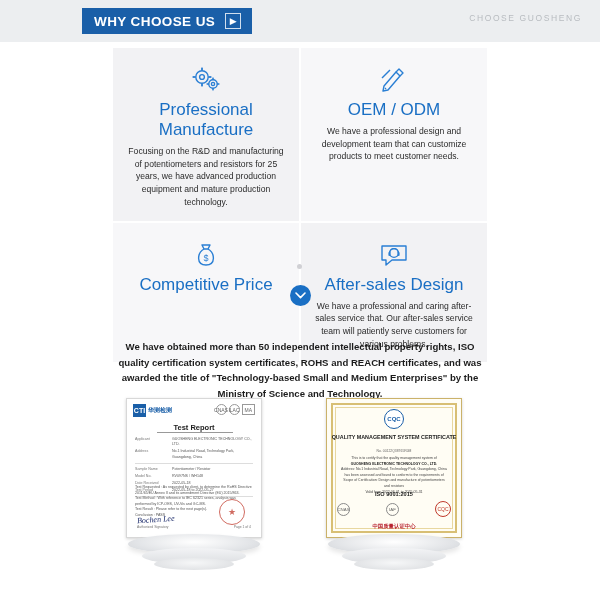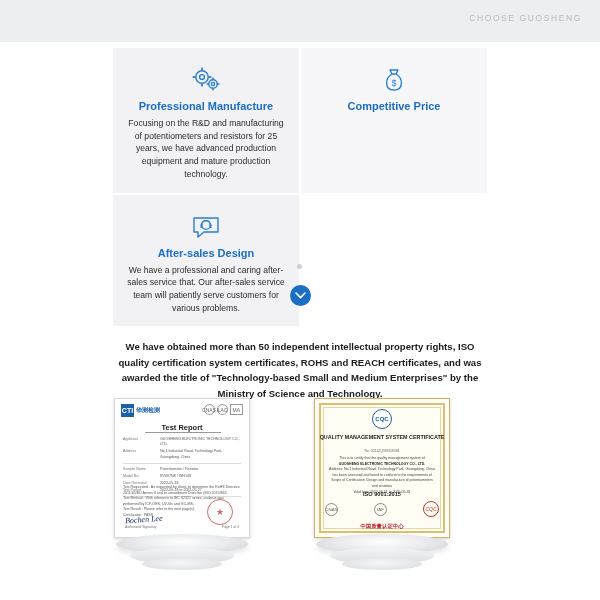--- a/index.html
+++ b/index.html
@@ -55,21 +55,21 @@
     text-align: center;
   }
   .feat.alt { background: #f7f7f9; }
   .feat-icon {
     width: 40px; height: 34px;
     display: flex; align-items: center; justify-content: center;
     margin-bottom: 4px;
   }
   .feat-icon svg { display: block; }
   .feat-title {
-    color: #1a6fc4; font-size: 11px; font-weight: bold;
+    color: #1a6fc4; font-size: 17px; font-weight: normal;
     margin-bottom: 5px;
   }
   .feat-body {
     color: #2b2b2b; font-size: 8.6px; line-height: 1.48;
     font-weight: normal;
   }
 
   
   .mid-dot {
     position: absolute; left: 297px; top: 264px;
@@ -96,21 +96,21 @@
     color: #1a6fc4; font-size: 22px; font-weight: bold; letter-spacing: 0.6px;
   }
   .qc-text {
     position: absolute; left: 113px; top: 339px; width: 374px;
     text-align: center;
     color: #1c1c1c; font-size: 9.6px; line-height: 1.62; font-weight: bold;
   }
 
   
   .certs {
-    position: absolute; left: 88px; top: 398px; width: 400px; height: 190px;
+    position: absolute; left: 100px; top: 398px; width: 400px; height: 190px;
   }
   .cert {
     position: absolute; top: 0; width: 160px; height: 190px;
   }
   .cert.left { left: 14px; }
   .cert.right { left: 214px; }
 
   .cert-paper {
     position: absolute; left: 12px; top: 0;
     width: 136px; height: 140px;
@@ -268,20 +268,24 @@
     position: absolute; left: 0; bottom: 0; width: 600px; height: 6px;
     background: #ffffff;
   }
 </style>
 </head>
 <body>
 
 <div class="page">
 
   <div class="header">
+    <div class="header-tab">
+      <span class="header-tab-text">WHY CHOOSE US</span>
+      <span class="header-tab-arrow">▶</span>
+    </div>
     <div class="header-brand">CHOOSE GUOSHENG</div>
   </div>
 
   <div class="features">
 
     <div class="feat">
       <div class="feat-icon">
         <svg width="34" height="30" viewBox="0 0 34 30">
           <g fill="none" stroke="#2a7fd4" stroke-width="1.4">
             <circle cx="13" cy="13" r="6.2"></circle>
@@ -298,20 +302,34 @@
             <rect x="23.2" y="24" width="1.6" height="2.4"></rect>
             <rect x="17.6" y="19.2" width="2.4" height="1.6"></rect>
             <rect x="28" y="19.2" width="2.4" height="1.6"></rect>
           </g>
         </svg>
       </div>
       <div class="feat-title">Professional Manufacture</div>
       <div class="feat-body">Focusing on the R&amp;D and manufacturing of potentiometers and resistors for 25 years, we have advanced production equipment and mature production technology.</div>
     </div>
 
+    <div class="feat alt">
+      <div class="feat-icon">
+        <svg width="32" height="30" viewBox="0 0 32 30">
+          <g fill="none" stroke="#2a7fd4" stroke-width="1.4" stroke-linejoin="round">
+            <path d="M6 22 L18 8 L22 12 L10 26 L5 27 Z"></path>
+            <path d="M18 8 L21 5 L25 9 L22 12"></path>
+            <path d="M4 14 L12 6"></path>
+          </g>
+          <path d="M8 24 L7 25" stroke="#2a7fd4" stroke-width="1.2"></path>
+        </svg>
+      </div>
+      <div class="feat-title">OEM / ODM</div>
+      <div class="feat-body">We have a professional design and development team that can customize products to meet customer needs.</div>
+    </div>
 
     <div class="feat alt">
       <div class="feat-icon">
         <svg width="30" height="30" viewBox="0 0 30 30">
           <g fill="none" stroke="#2a7fd4" stroke-width="1.4" stroke-linejoin="round">
             <path d="M11 6 L19 6 L17 10 L13 10 Z"></path>
             <path d="M13 10 C6 14 5 26 15 26 C25 26 24 14 17 10"></path>
           </g>
           <text x="15" y="22" font-size="9" fill="#2a7fd4" text-anchor="middle" font-family="Liberation Sans">$</text>
         </svg>

